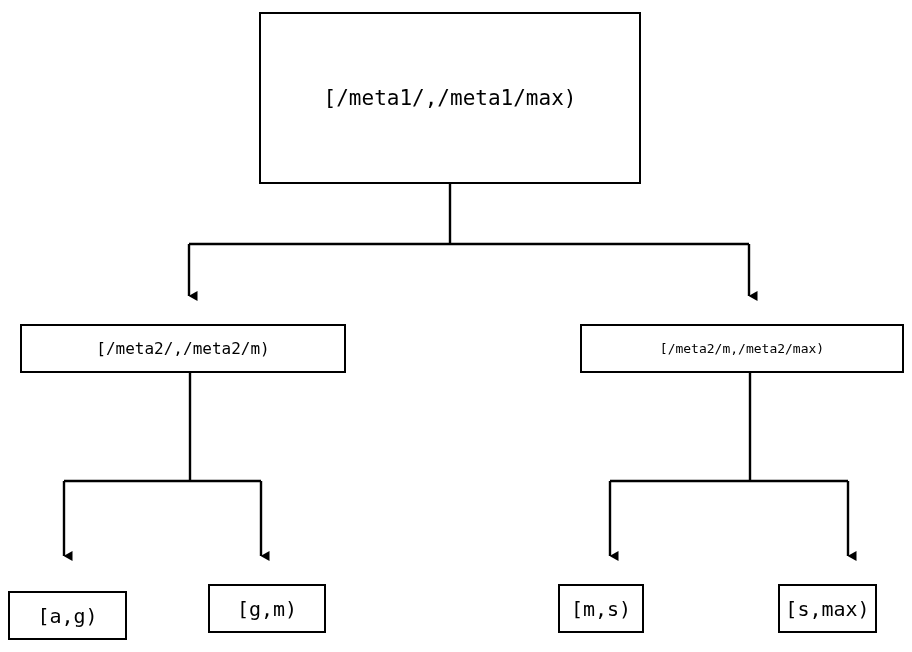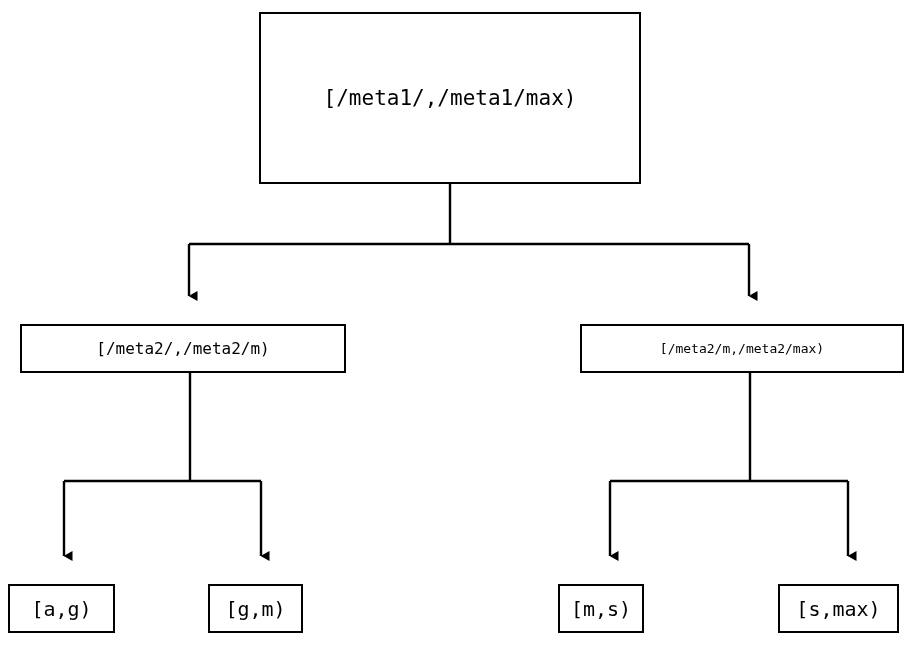--- a/index.html
+++ b/index.html
@@ -47,24 +47,24 @@
     top: 324px;
     width: 324px;
     height: 49px;
     font-size: 13px;
   }
   .node-leaf {
     top: 584px;
     height: 49px;
     font-size: 20px;
   }
-  .leaf-ag   { left: 8px;   width: 107px; }
-  .leaf-gm   { left: 208px; width: 95px; }
+  .leaf-ag   { left: 8px;   width: 119px; margin-top: 7px; }
+  .leaf-gm   { left: 208px; width: 118px; }
   .leaf-ms   { left: 558px; width: 86px; }
-  .leaf-smax { left: 778px; width: 121px; }
+  .leaf-smax { left: 778px; width: 99px; }
 
   .edges {
     position: absolute;
     left: 0;
     top: 0;
     width: 912px;
     height: 652px;
     pointer-events: none;
   }
 </style>

